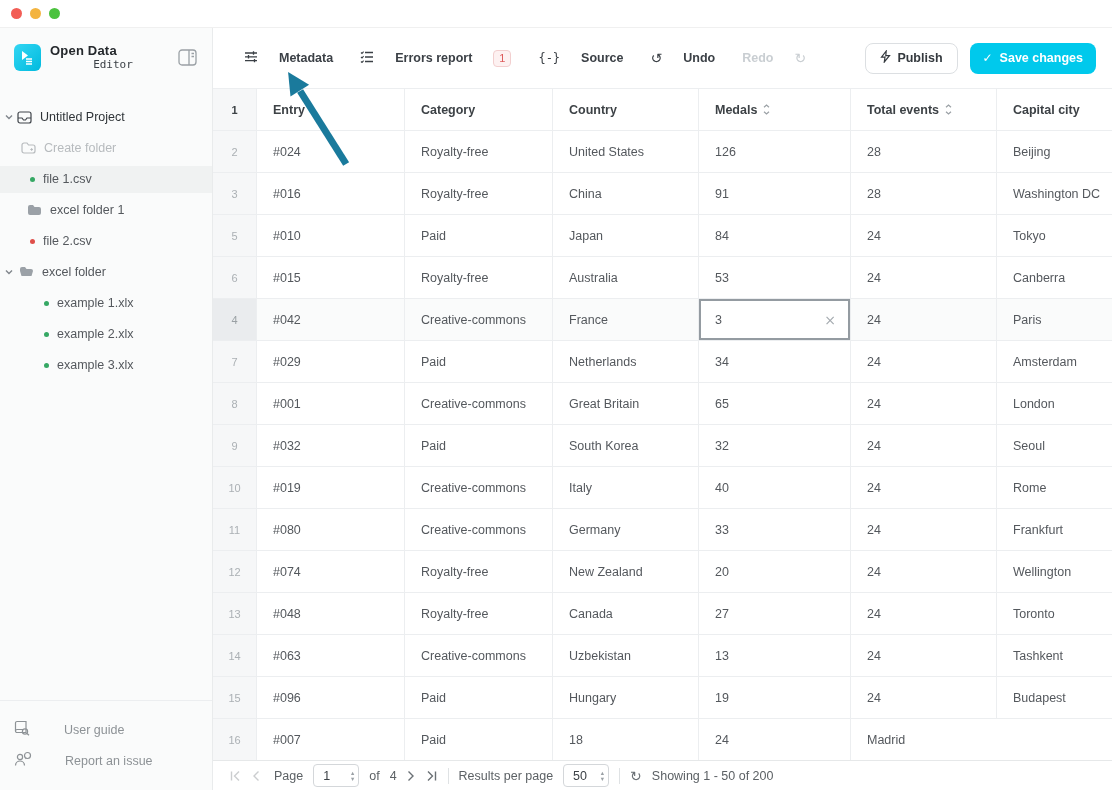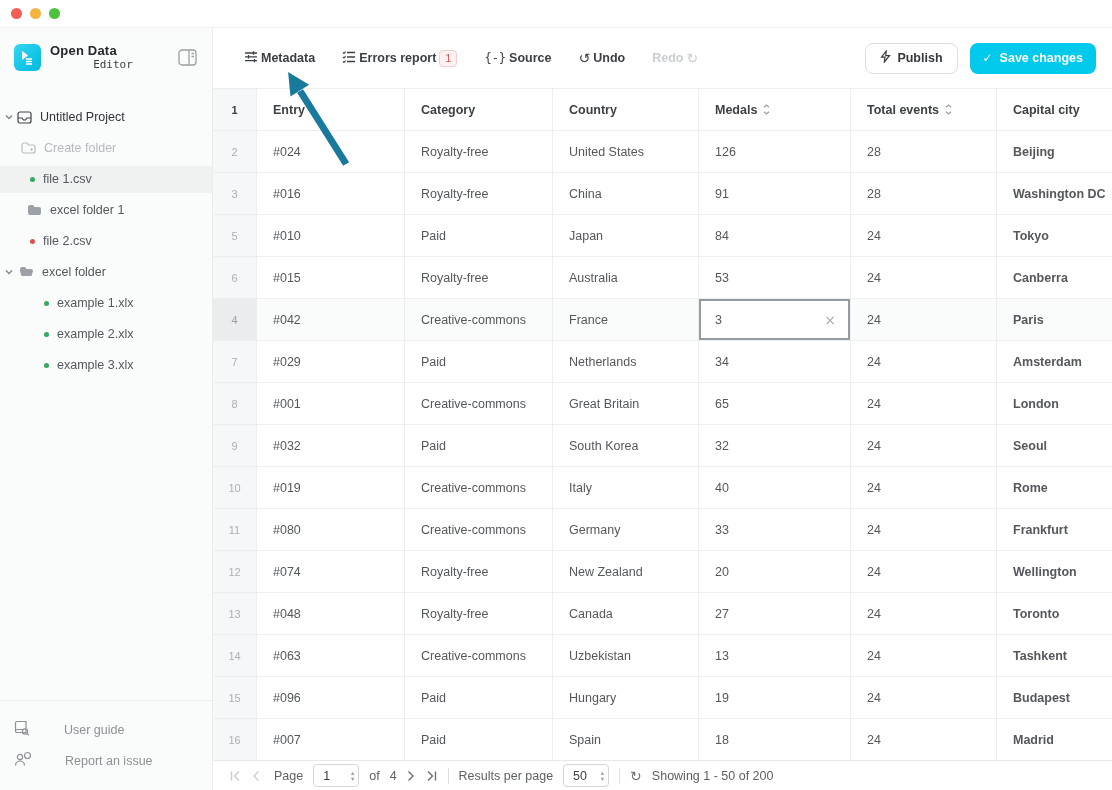--- a/index.html
+++ b/index.html
@@ -49,21 +49,21 @@
 
   .sidebar-footer { border-top:1px solid #eceef0; padding:13px 0 14px 0; }
   .sf-link { display:flex; align-items:center; height:31px; padding-left:14px;
     color:#8d9296; font-size:12.5px; cursor:pointer;gap:24px; }
   .sf-link .lbl { margin-left:9px; }
 
   
   .main { flex:1; display:flex; flex-direction:column; position:relative; background:#fff; }
 
   .toolbar { height:60px; display:flex; align-items:center; padding:0 16px 0 31px; }
-  .tb-item { display:flex; align-items:center; gap:3px; font-size:12.5px; font-weight:700;
+  .tb-item { display:flex; align-items:center; gap:21px; font-size:12.5px; font-weight:700;
     color:#3b4046; cursor:pointer; margin-right:27px; }
   .tb-item .txt { font-weight:700; }
   .tb-item.disabled { color:#c9ced2; cursor:default; }
   .badge { min-width:17px; height:17px; padding:0 5px; background:#fdf1f1;
     border:1px solid #f2cfcf; border-radius:4px; color:#dd5a5a; font-size:11px;
     display:flex; align-items:center; justify-content:center; font-weight:400; }
   .brace { font-family:"DejaVu Sans Mono", monospace; font-size:12px; font-weight:400; color:#3b4046; }
   .u-arrow { font-family:"DejaVu Sans", sans-serif; font-size:14px; font-weight:400; }
   .tb-spacer { flex:1; }
   .btn-publish { height:31px; padding:0 14px; display:flex; align-items:center; gap:6px;
@@ -73,21 +73,21 @@
     background:#00c9ec; border:none; border-radius:8px; color:#fff; font-size:12.5px;
     font-weight:700; cursor:pointer; font-family:"Liberation Sans", sans-serif; }
   .btn-save .chk { font-family:"DejaVu Sans", sans-serif; font-weight:400; font-size:12px; }
 
   
   .grid { flex:1; overflow:hidden; border-top:1px solid #eceef0; }
   .t-row { display:grid; grid-template-columns:44px 148px 148px 146px 152px 146px 1fr; height:42px; }
   .t-cell { display:flex; align-items:center; padding-left:16px; font-size:12.5px;
     color:#54585d; border-right:1px solid #eceef0; border-bottom:1px solid #eceef0;
     background:#fff; white-space:nowrap; overflow:hidden; }
-  .t-cell:last-child { border-right:none;font-weight:bold; }
+  .t-cell:last-child { border-right:none; }
   .t-cell.num { justify-content:center; padding:0; background:#f6f7f8; color:#abb0b4; font-size:11px; }
   .t-row.header .t-cell { color:#3d4246; font-weight:700; }
   .t-row.selected .t-cell { background:#fafbfb; }
   .t-row.selected .t-cell.num { background:#eaecee; color:#9aa0a4; }
   .sort-ico { margin-left:6px; display:flex; }
   .t-cell.editing { padding:0; position:relative; }
   .cell-editor { position:absolute; inset:0; border:2px solid #949ba1; background:#fff;
     display:flex; align-items:center; justify-content:space-between; padding:0 12px 0 14px; }
   .clear-x { color:#a5abb0; font-size:14px; cursor:pointer; font-family:"DejaVu Sans", sans-serif; }
 
@@ -435,21 +435,20 @@
           <div class="t-cell">Paid</div>
           <div class="t-cell">Hungary</div>
           <div class="t-cell">19</div>
           <div class="t-cell">24</div>
           <div class="t-cell">Budapest</div>
         </div>
         <div class="t-row">
           <div class="t-cell num">16</div>
           <div class="t-cell">#007</div>
           <div class="t-cell">Paid</div>
-          <div class="t-cell">Spain</div>
           <div class="t-cell">18</div>
           <div class="t-cell">24</div>
           <div class="t-cell">Madrid</div>
         </div>
       </div>
 
     <div class="pagefoot">
       <span class="pg-ico dis">
           <svg width="13" height="12" viewBox="0 0 13 12" fill="none" stroke="#8d9296" stroke-width="1.4">
             <path d="M2.5 1.5 v9 M10 1.5 L5.5 6 L10 10.5"></path>

